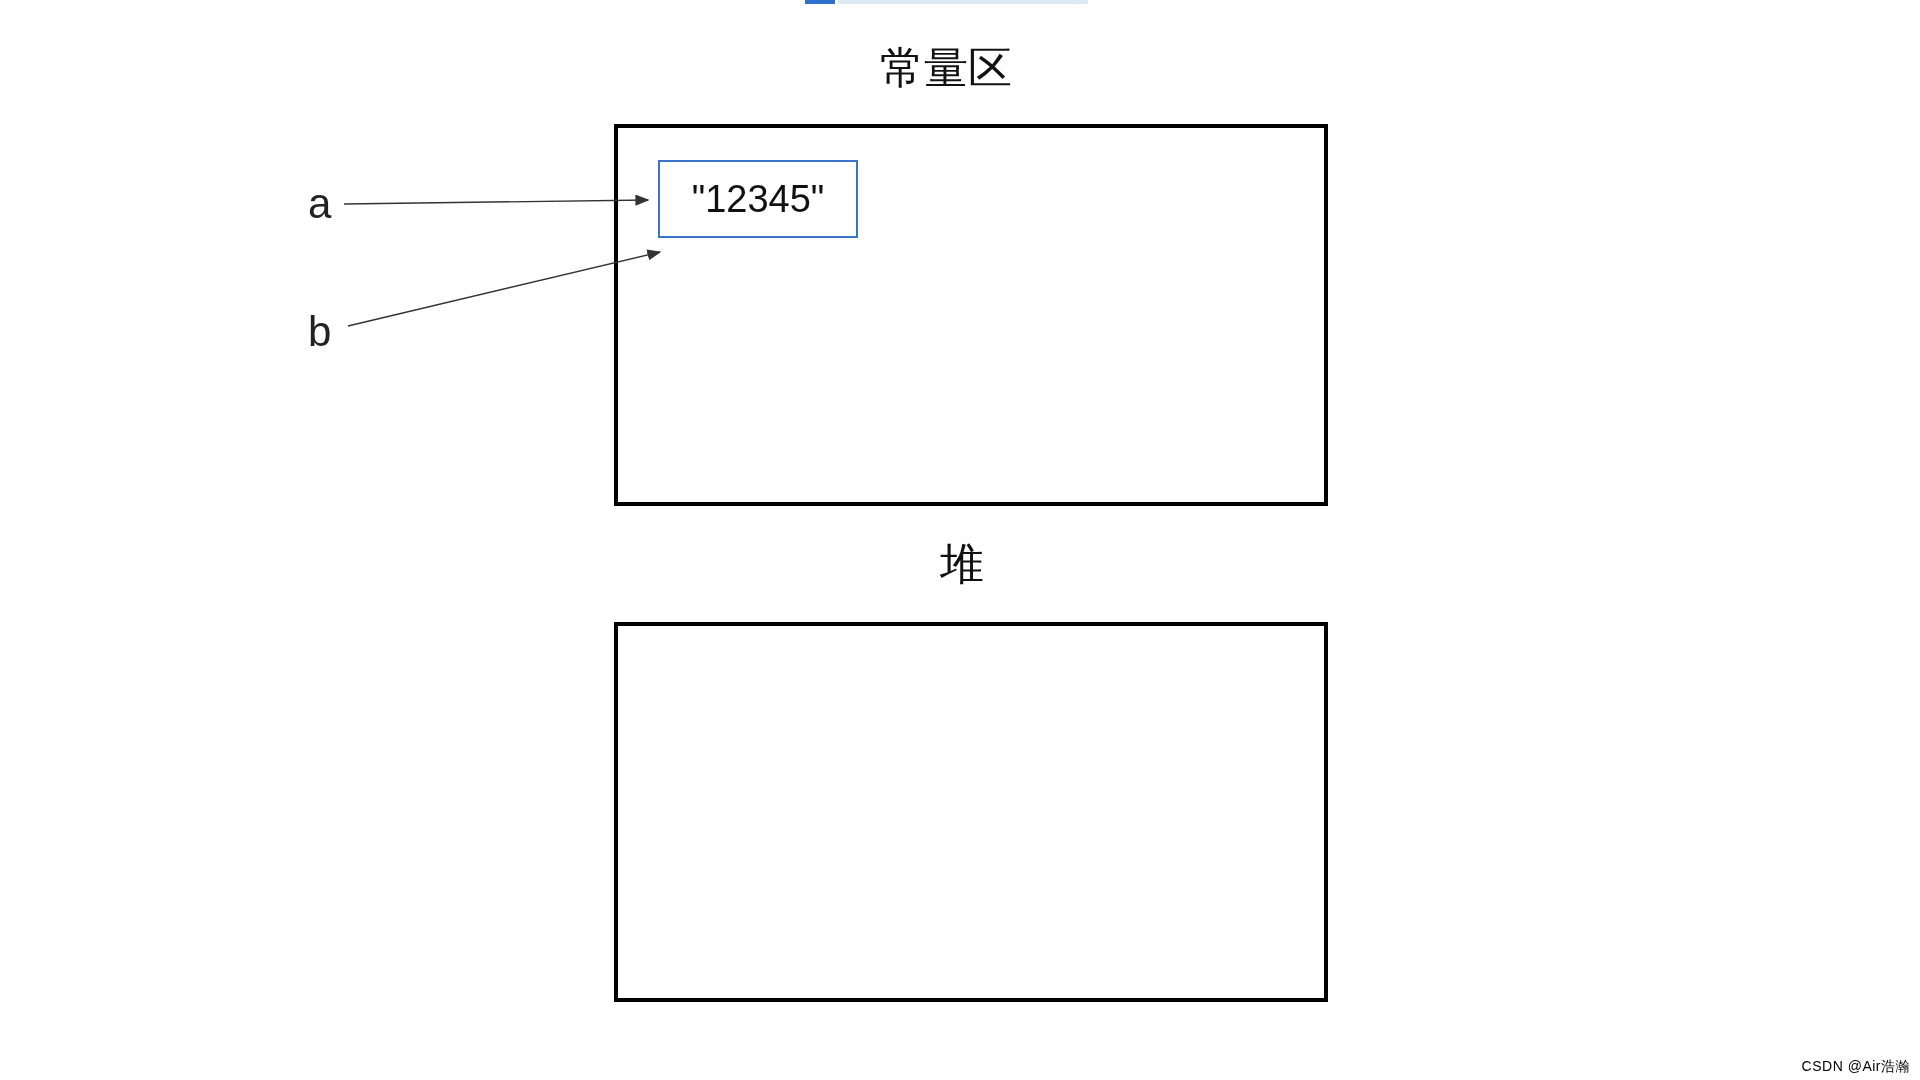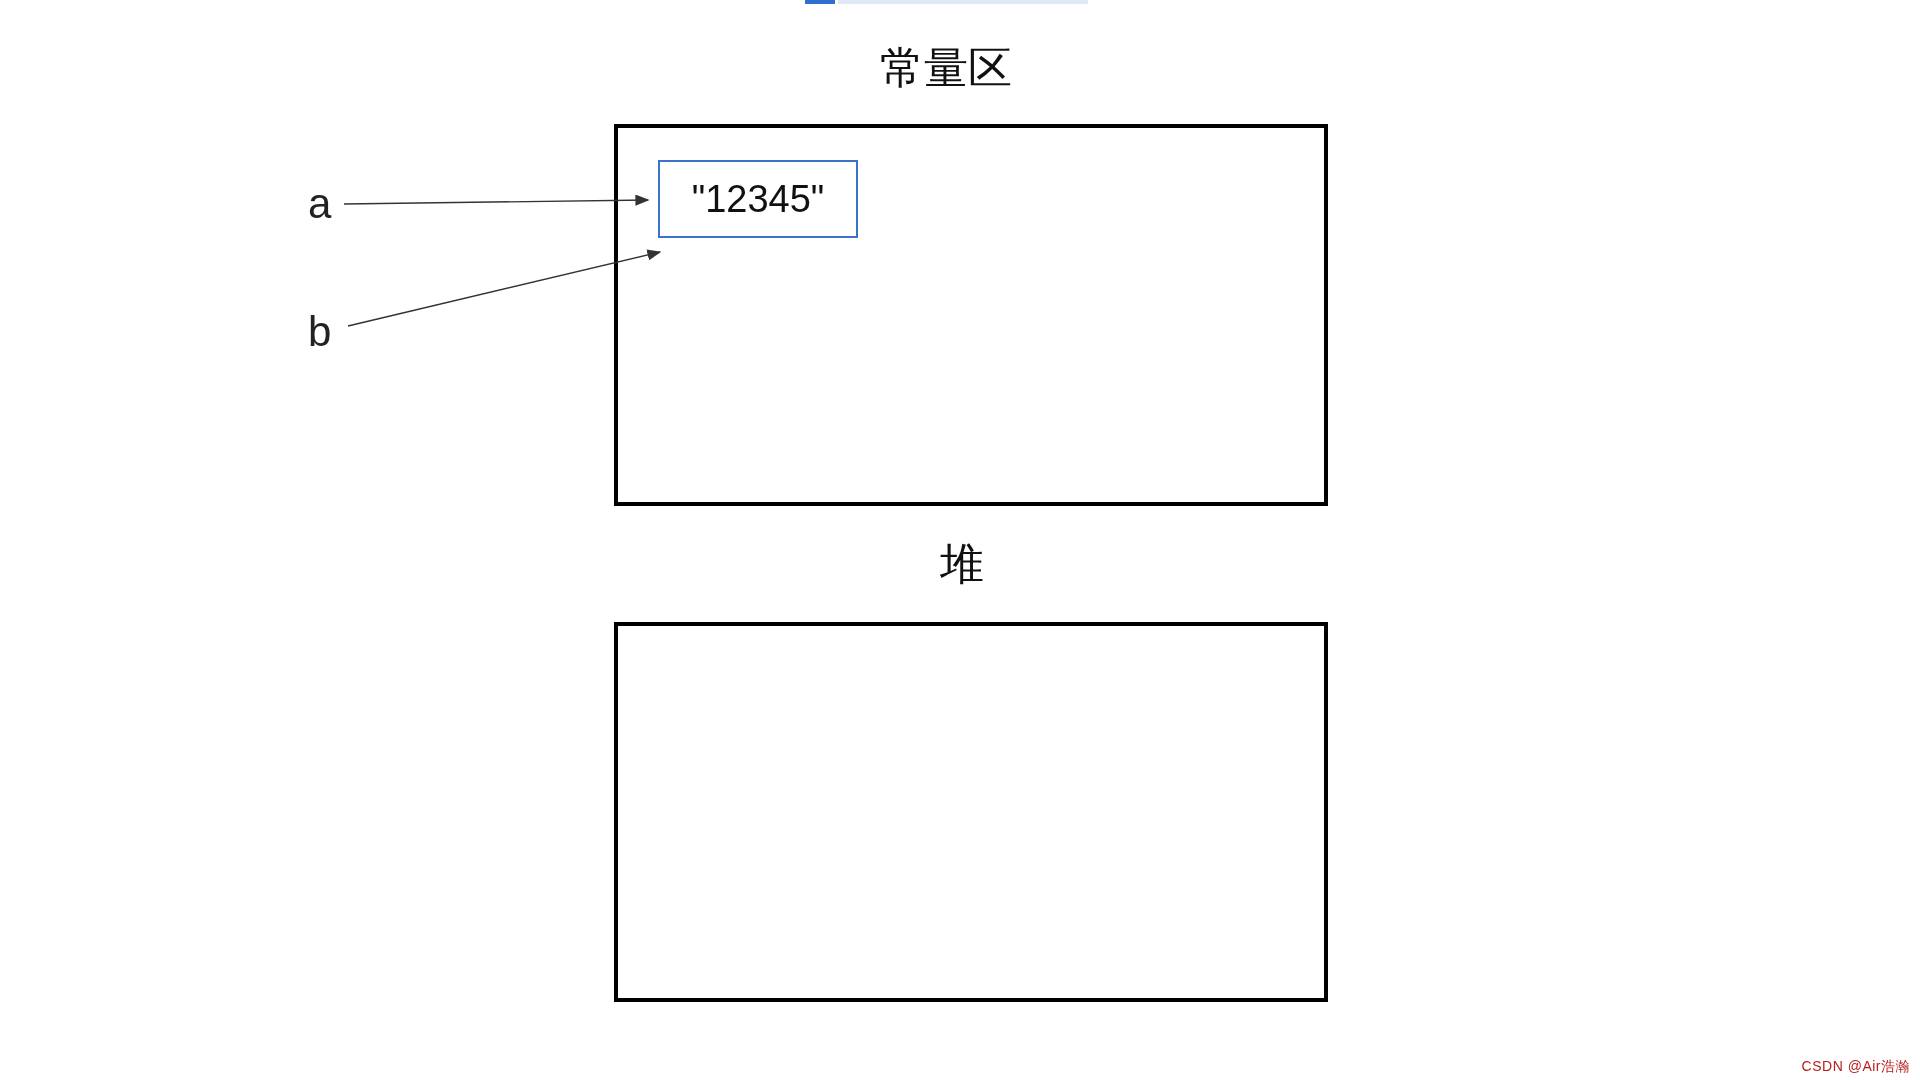--- a/index.html
+++ b/index.html
@@ -47,21 +47,21 @@
     top: 0;
     width: 1920px;
     height: 1080px;
     pointer-events: none;
   }
   .watermark {
     position: absolute;
     right: 10px;
     bottom: 4px;
     font-size: 14px;
-    color: #b91c1c;
+    color: #000000;
     letter-spacing: 0.5px;
   }
   .top-selection {
     position: absolute;
     left: 805px;
     top: 0;
     width: 30px;
     height: 4px;
     background: #2f6fd0;
   }

